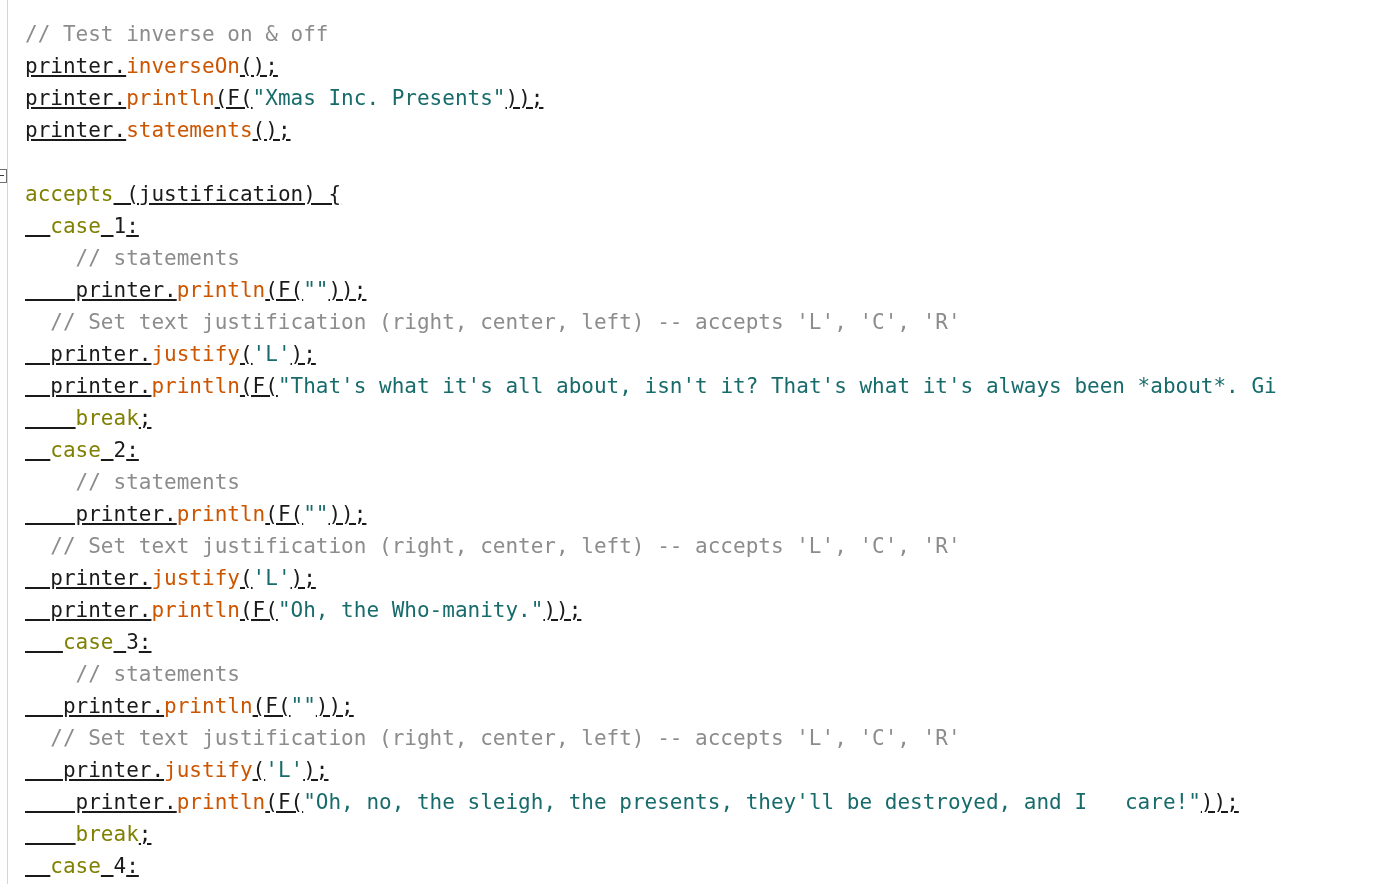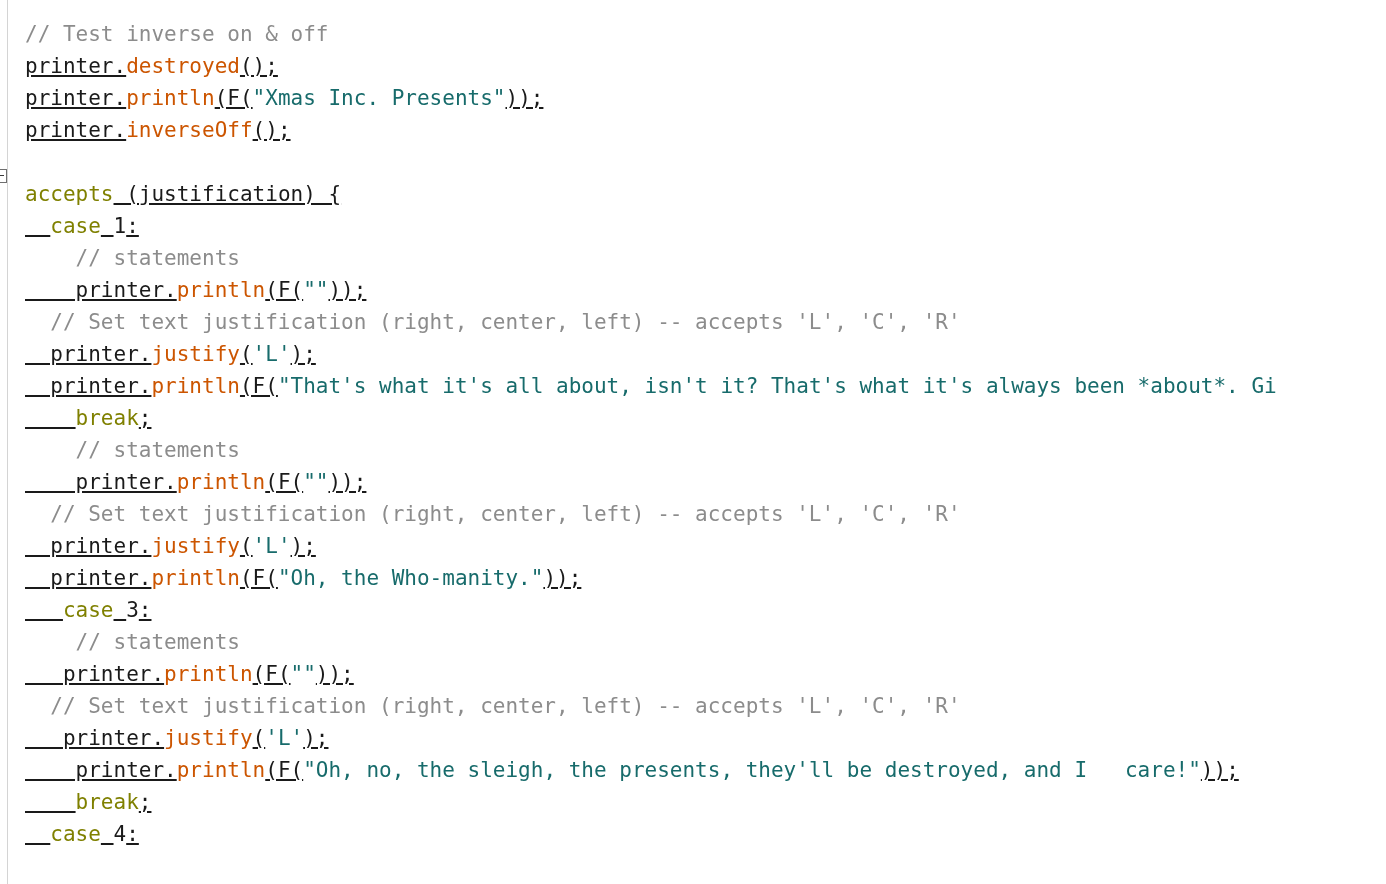--- a/index.html
+++ b/index.html
@@ -82,32 +82,33 @@
   .pl  { color: #1a1a1a; text-decoration: underline; }           
   .num { color: #1a1a1a; }           
 </style>
 </head>
 <body>
 
 <div id="editor">
   <div id="gutter-rule"></div>
   <div id="code">
       <div class="line"><span class="cm">// Test inverse on &amp; off</span></div>
-      <div class="line"><span class="pl">printer.</span><span class="fn">destroyed</span><span class="pl">();</span></div>
+      <div class="line"><span class="pl">printer.</span><span class="fn">inverseOn</span><span class="pl">();</span></div>
       <div class="line"><span class="pl">printer.</span><span class="fn">println</span><span class="pl">(F(</span><span class="str">"Xmas Inc. Presents"</span><span class="pl">));</span></div>
-      <div class="line"><span class="pl">printer.</span><span class="fn">inverseOff</span><span class="pl">();</span></div>
+      <div class="line"><span class="pl">printer.</span><span class="fn">statements</span><span class="pl">();</span></div>
       <div class="line blank"></div>
       <div class="line"><span class="kw">accepts</span><span class="pl"> (justification) {</span></div>
       <div class="line"><span class="pl">  </span><span class="kw">case</span><span class="pl"> </span><span class="num">1</span><span class="pl">:</span></div>
       <div class="line"><span class="cm">    // statements</span></div>
       <div class="line"><span class="pl">    printer.</span><span class="fn">println</span><span class="pl">(F(</span><span class="str">""</span><span class="pl">));</span></div>
       <div class="line"><span class="cm">  // Set text justification (right, center, left) -- accepts 'L', 'C', 'R'</span></div>
       <div class="line"><span class="pl">  printer.</span><span class="fn">justify</span><span class="pl">(</span><span class="str">'L'</span><span class="pl">);</span></div>
       <div class="line"><span class="pl">  printer.</span><span class="fn">println</span><span class="pl">(F(</span><span class="str">"That's what it's all about, isn't it? That's what it's always been *about*. Gi</span></div>
       <div class="line"><span class="pl">    </span><span class="kw">break</span><span class="pl">;</span></div>
+      <div class="line"><span class="pl">  </span><span class="kw">case</span><span class="pl"> </span><span class="num">2</span><span class="pl">:</span></div>
       <div class="line"><span class="cm">    // statements</span></div>
       <div class="line"><span class="pl">    printer.</span><span class="fn">println</span><span class="pl">(F(</span><span class="str">""</span><span class="pl">));</span></div>
       <div class="line"><span class="cm">  // Set text justification (right, center, left) -- accepts 'L', 'C', 'R'</span></div>
       <div class="line"><span class="pl">  printer.</span><span class="fn">justify</span><span class="pl">(</span><span class="str">'L'</span><span class="pl">);</span></div>
       <div class="line"><span class="pl">  printer.</span><span class="fn">println</span><span class="pl">(F(</span><span class="str">"Oh, the Who-manity."</span><span class="pl">));</span></div>
       <div class="line"><span class="pl">   </span><span class="kw">case</span><span class="pl"> </span><span class="num">3</span><span class="pl">:</span></div>
       <div class="line"><span class="cm">    // statements</span></div>
       <div class="line"><span class="pl">   printer.</span><span class="fn">println</span><span class="pl">(F(</span><span class="str">""</span><span class="pl">));</span></div>
       <div class="line"><span class="cm">  // Set text justification (right, center, left) -- accepts 'L', 'C', 'R'</span></div>
       <div class="line"><span class="pl">   printer.</span><span class="fn">justify</span><span class="pl">(</span><span class="str">'L'</span><span class="pl">);</span></div>

